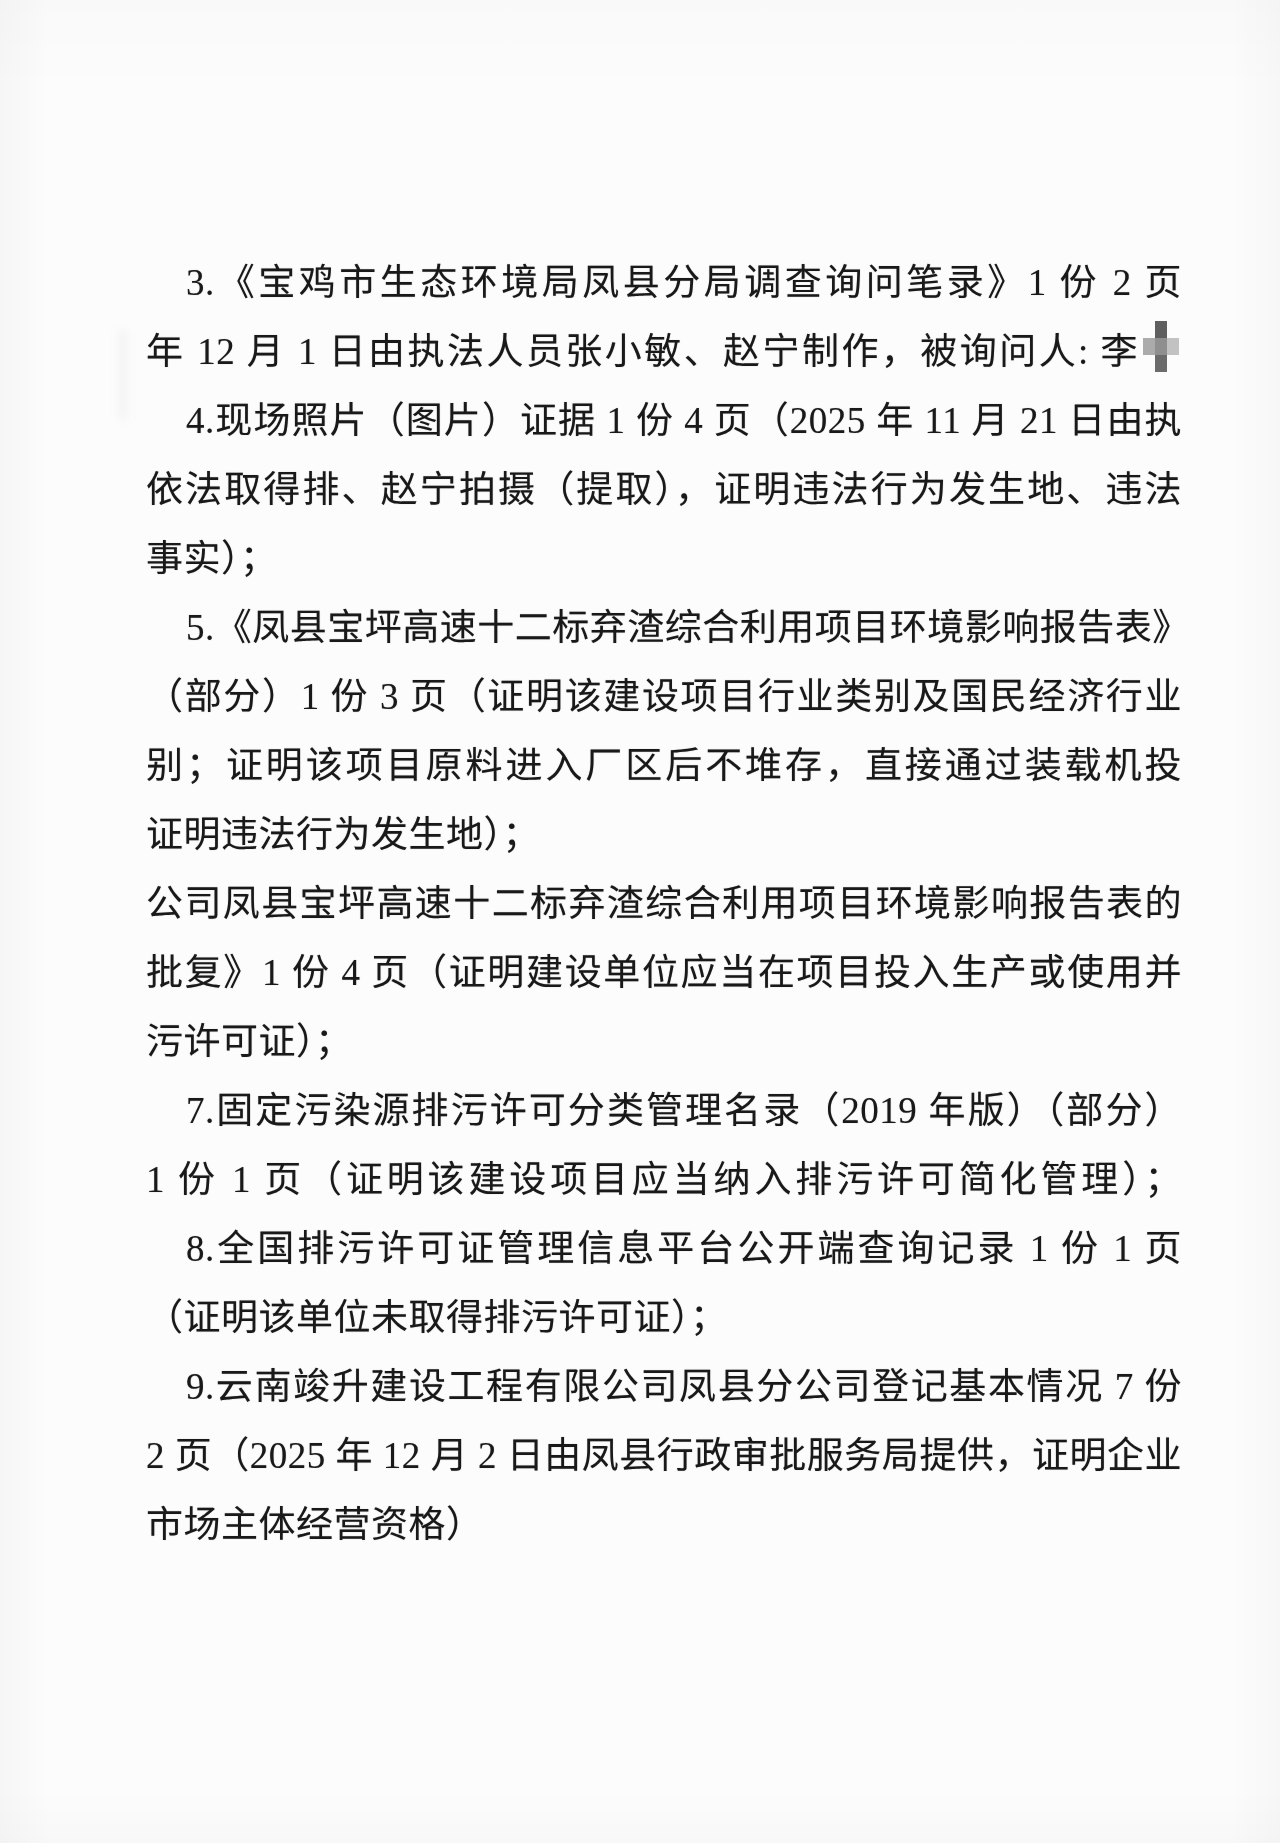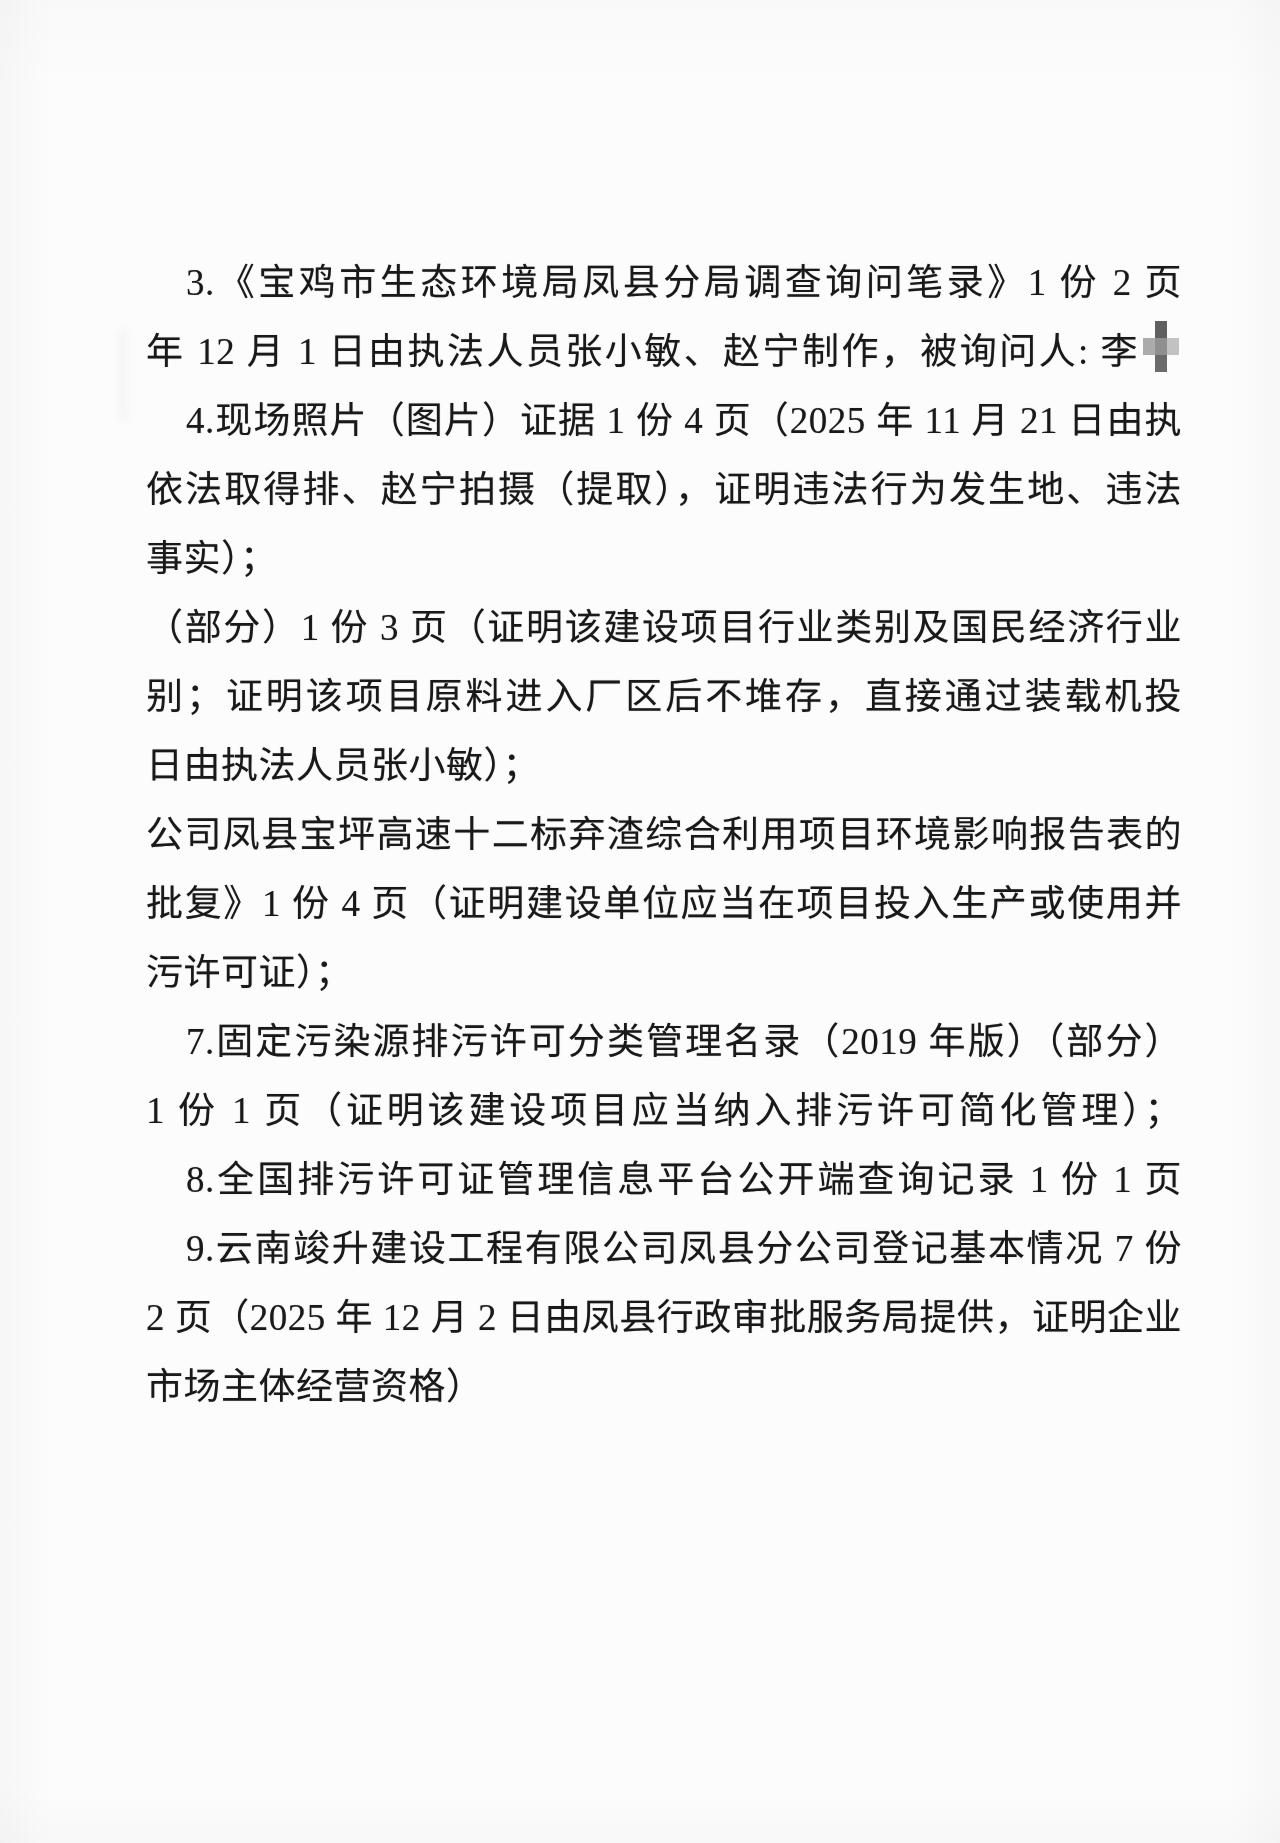--- a/index.html
+++ b/index.html
@@ -90,38 +90,40 @@
     <div class="line"><span>年 12 月 1 日由执法人员张小敏、赵宁制作，被询问人: 李</span><span class="mosaic"></span></div>
   </section>
 
   <section class="para">
     <div class="line indent">4.现场照片（图片）证据 1 份 4 页（2025 年 11 月 21 日由执</div>
     <div class="line">依法取得排、赵宁拍摄（提取），证明违法行为发生地、违法</div>
     <div class="line left">事实）；</div>
   </section>
 
   <section class="para">
+    <div class="line indent">5.《凤县宝坪高速十二标弃渣综合利用项目环境影响报告表》</div>
     <div class="line">（部分）1 份 3 页（证明该建设项目行业类别及国民经济行业类</div>
     <div class="line">别；证明该项目原料进入厂区后不堆存，直接通过装载机投料，</div>
-    <div class="line left">日由执法人员张小敏）；</div>
+    <div class="line left">证明违法行为发生地）；</div>
   </section>
 
   <section class="para">
     <div class="line">公司凤县宝坪高速十二标弃渣综合利用项目环境影响报告表的</div>
     <div class="line">批复》1 份 4 页（证明建设单位应当在项目投入生产或使用并产</div>
     <div class="line left">污许可证）；</div>
   </section>
 
   <section class="para">
     <div class="line indent">7.固定污染源排污许可分类管理名录（2019 年版）（部分）</div>
     <div class="line">1 份 1 页（证明该建设项目应当纳入排污许可简化管理）；</div>
   </section>
 
   <section class="para">
     <div class="line indent">8.全国排污许可证管理信息平台公开端查询记录 1 份 1 页</div>
+    <div class="line left">（证明该单位未取得排污许可证）；</div>
   </section>
 
   <section class="para">
     <div class="line indent">9.云南竣升建设工程有限公司凤县分公司登记基本情况 7 份</div>
     <div class="line">2 页（2025 年 12 月 2 日由凤县行政审批服务局提供，证明企业</div>
     <div class="line left">市场主体经营资格）</div>
   </section>
 
 </main>
 

